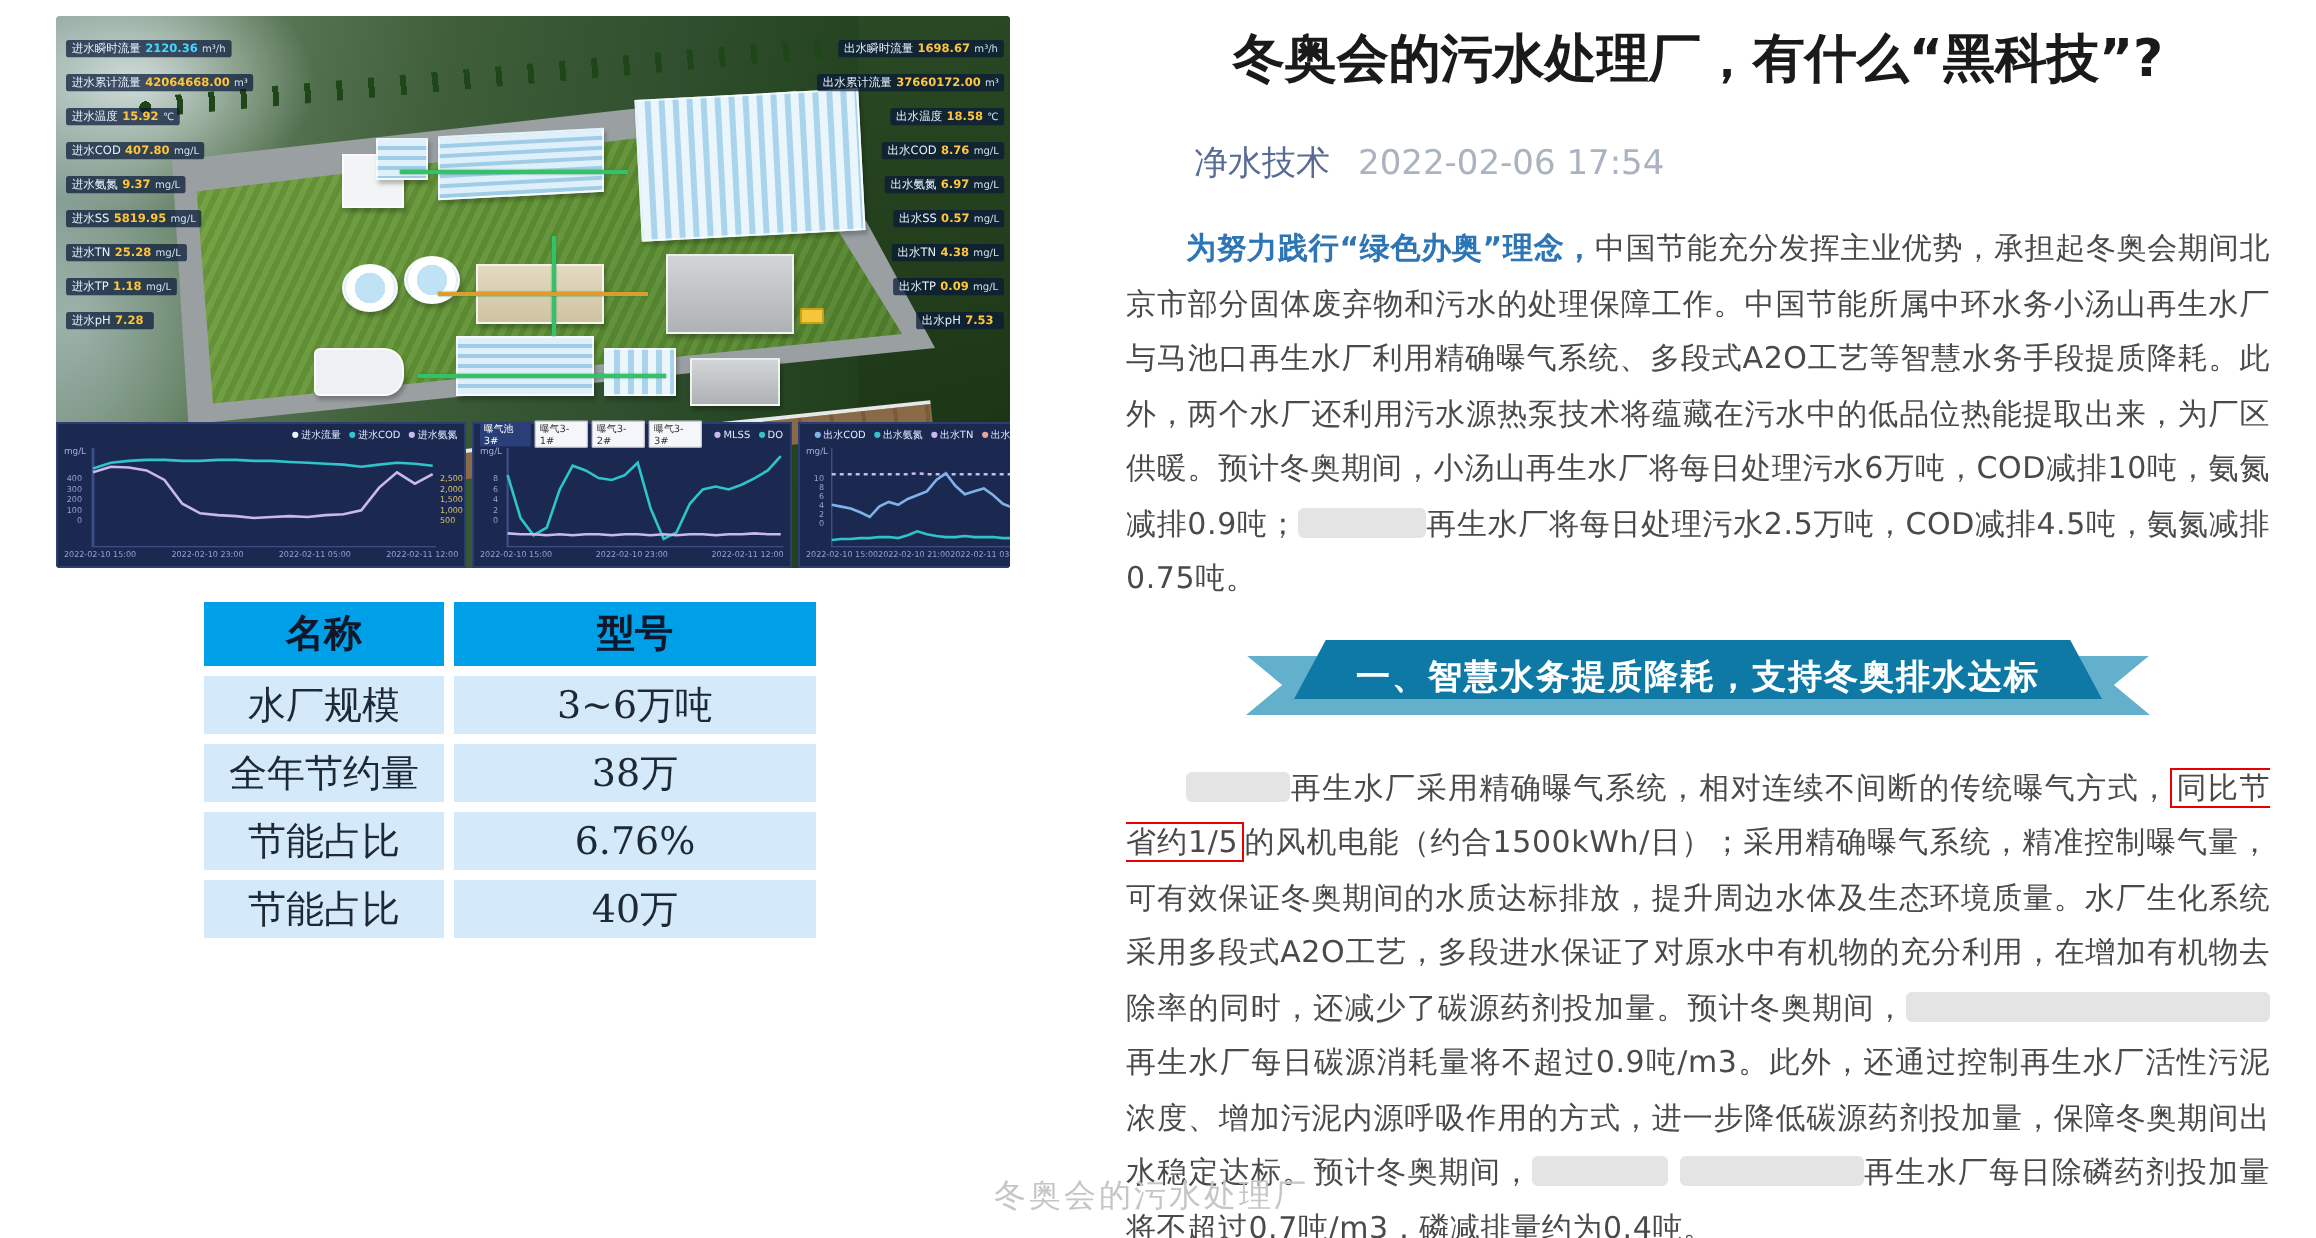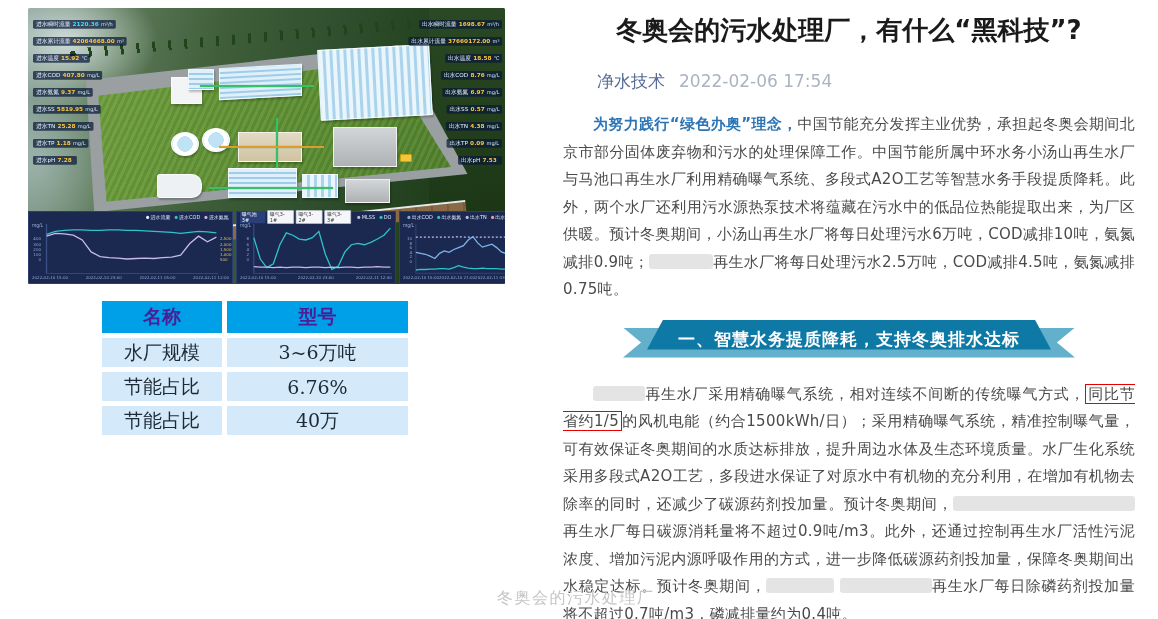--- a/index.html
+++ b/index.html
@@ -65,21 +65,21 @@
   .panel svg{flex:1;height:100%;}
   .ylab{position:absolute;left:3px;top:11px;font-size:8px;color:#9fb2e0;transform:scale(.55);transform-origin:top left;}
   .xrow{display:flex;justify-content:space-between;font-size:8px;color:#8fa3d6;height:7px;
     transform:scale(.5);transform-origin:top left;width:200%;white-space:nowrap;}
 
   
   .spec{position:absolute;left:97px;top:296px;width:316px;border-collapse:separate;border-spacing:5px;
     font-family:"DejaVu Serif","Liberation Serif",serif;}
   .spec td{text-align:center;vertical-align:middle;}
   .spec .t-title{background:#00a0e9;color:#fff;font-weight:bold;font-size:21px;height:42px;}
-  .spec .t-head{background:#00a0e9;color:#4c1d95;font-weight:bold;font-size:19px;height:30px;}
+  .spec .t-head{background:#00a0e9;color:#0f172a;font-weight:bold;font-size:19px;height:30px;}
   .spec .t-cell{background:#d4e9f9;color:#1d2a35;font-size:19px;height:27px;}
   .spec .c1{width:118px;}
   .blue-redact{display:inline-block;width:72px;height:26px;background:#aac7e4;border-radius:4px;
     vertical-align:-7px;margin:0 6px;}
 
   
   .right-col{position:absolute;left:563px;top:12px;width:572px;}
   .art-title{font-size:26px;line-height:36px;font-weight:bold;color:#1a1a1a;text-align:center;margin:0;}
   .meta{margin-top:22px;padding-left:34px;font-size:17px;}
   .meta .src{color:#576b95;margin-right:14px;}
@@ -331,20 +331,24 @@
       <td class="t-head c1">名称</td>
       <td class="t-head">型号</td>
     </tr>
   </tbody>
   <tbody id="spec-rows">
       <tr>
         <td class="t-cell c1">水厂规模</td>
         <td class="t-cell">3~6万吨</td>
       </tr>
       <tr>
+        <td class="t-cell c1">全年节约量</td>
+        <td class="t-cell">38万</td>
+      </tr>
+      <tr>
         <td class="t-cell c1">节能占比</td>
         <td class="t-cell">6.76%</td>
       </tr>
       <tr>
         <td class="t-cell c1">节能占比</td>
         <td class="t-cell">40万</td>
       </tr>
     </tbody>
 </table>
 

